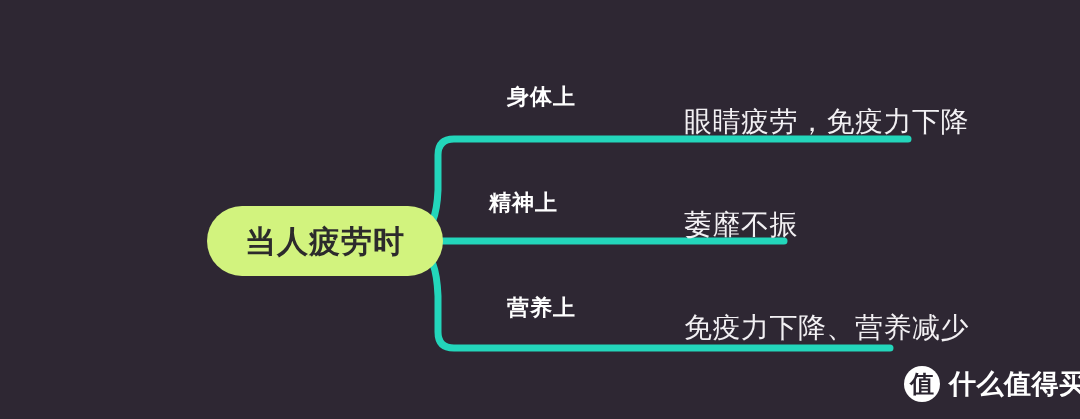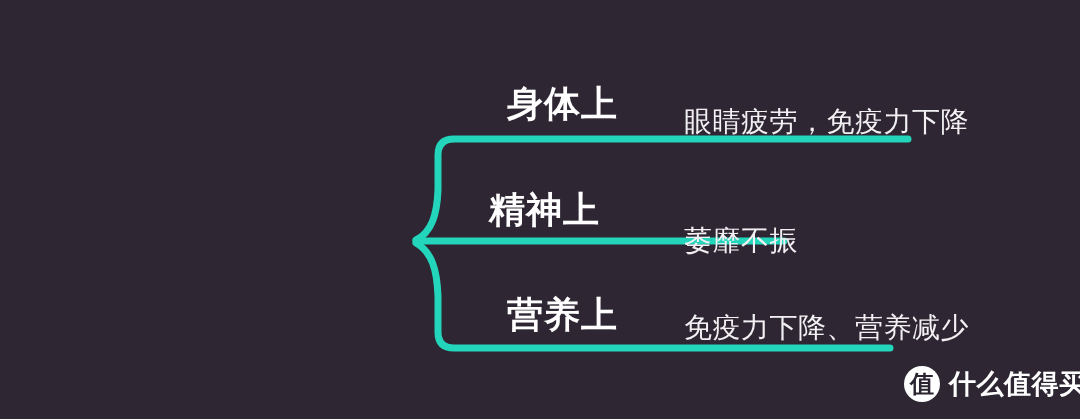--- a/index.html
+++ b/index.html
@@ -50,40 +50,40 @@
     white-space: nowrap;
   }
   
   .branch {
     position: absolute;
     z-index: 2;
   }
   .branch-title {
     position: absolute;
     color: #ffffff;
-    font-size: 36px;
+    font-size: 22px;
     font-weight: bold;
     letter-spacing: 1px;
     line-height: 1;
     white-space: nowrap;
   }
   .branch-detail {
     position: absolute;
     color: #f2f0f3;
     font-size: 28px;
     font-weight: normal;
     letter-spacing: 0.5px;
     line-height: 1;
     white-space: nowrap;
     text-align: right;
   }
   #branch-0 .branch-title { left: 507px; top: 86px; }
   #branch-0 .branch-detail { left: 684px; top: 108px; }
   #branch-1 .branch-title { left: 489px; top: 192px; }
-  #branch-1 .branch-detail { left: 684px; top: 227px; }
+  #branch-1 .branch-detail { left: 684px; top: 211px; }
   #branch-2 .branch-title { left: 507px; top: 297px; }
   #branch-2 .branch-detail { left: 684px; top: 314px; }
   
   .watermark {
     position: absolute;
     left: 904px;
     top: 366px;
     display: flex;
     align-items: center;
     gap: 9px;
@@ -117,20 +117,23 @@
 <body style="background: rgb(46, 39, 51);">
 
 <div id="mindmap" style="background: rgb(46, 39, 51);">
 
   <svg class="connector-layer" viewBox="0 0 1080 419" width="1080" height="419" xmlns="http://www.w3.org/2000/svg">
     <path id="connector-0" d="M 416 240 C 432 232 437 214 438 190 L 438 155 Q 438 139 454 139 L 908 139" fill="none" stroke="#23d6bb" stroke-width="7" stroke-linecap="round"></path>
     <path id="connector-1" d="M 416 241 L 784 241" fill="none" stroke="#23d6bb" stroke-width="7" stroke-linecap="round"></path>
     <path id="connector-2" d="M 416 243 C 432 252 437 270 438 296 L 438 332 Q 438 348 454 348 L 890 348" fill="none" stroke="#23d6bb" stroke-width="7" stroke-linecap="round"></path>
   </svg>
 
+  <div class="root-node" style="background: rgb(210, 243, 126);">
+    <span class="root-node-label" style="color: rgb(44, 42, 44);">当人疲劳时</span>
+  </div>
 
   <div class="branch" id="branch-0">
     <span class="branch-title">身体上</span>
     <span class="branch-detail">眼睛疲劳，免疫力下降</span>
   </div>
 
   <div class="branch" id="branch-1">
     <span class="branch-title">精神上</span>
     <span class="branch-detail">萎靡不振</span>
   </div>

